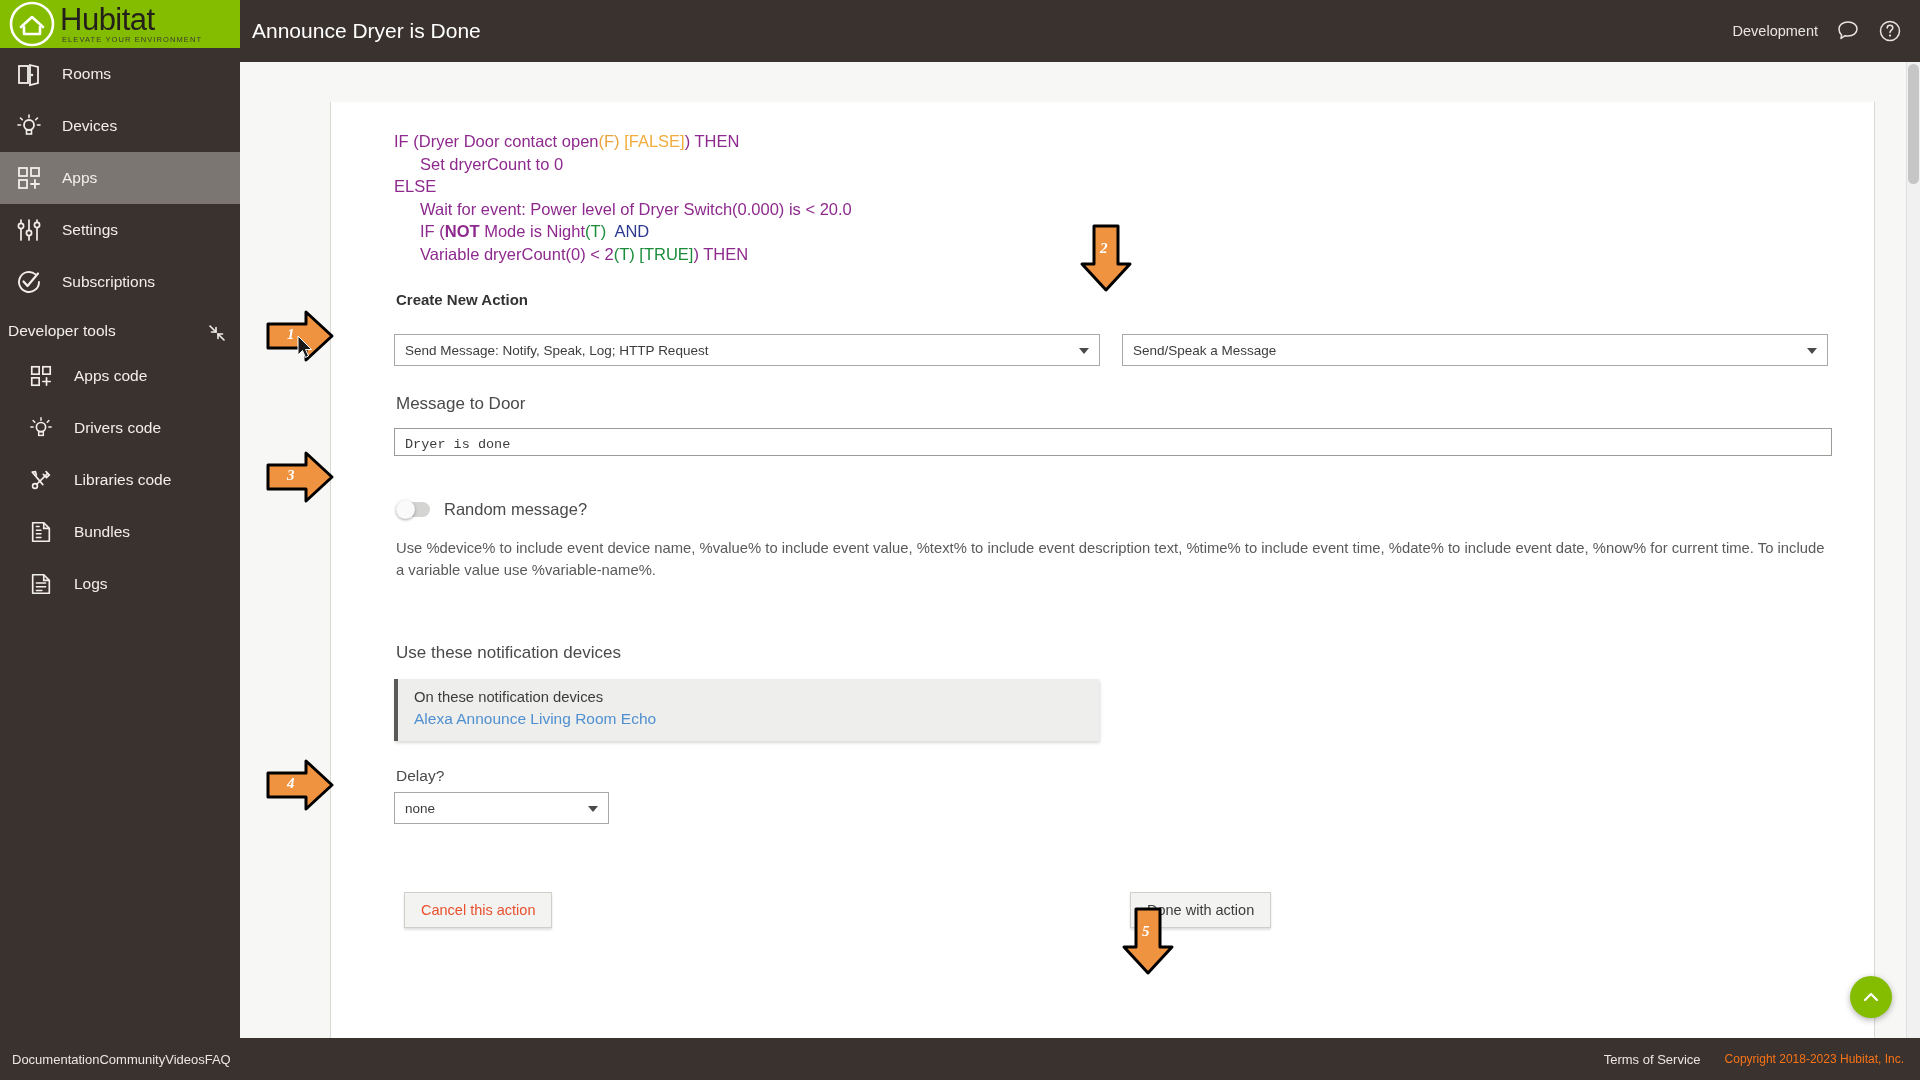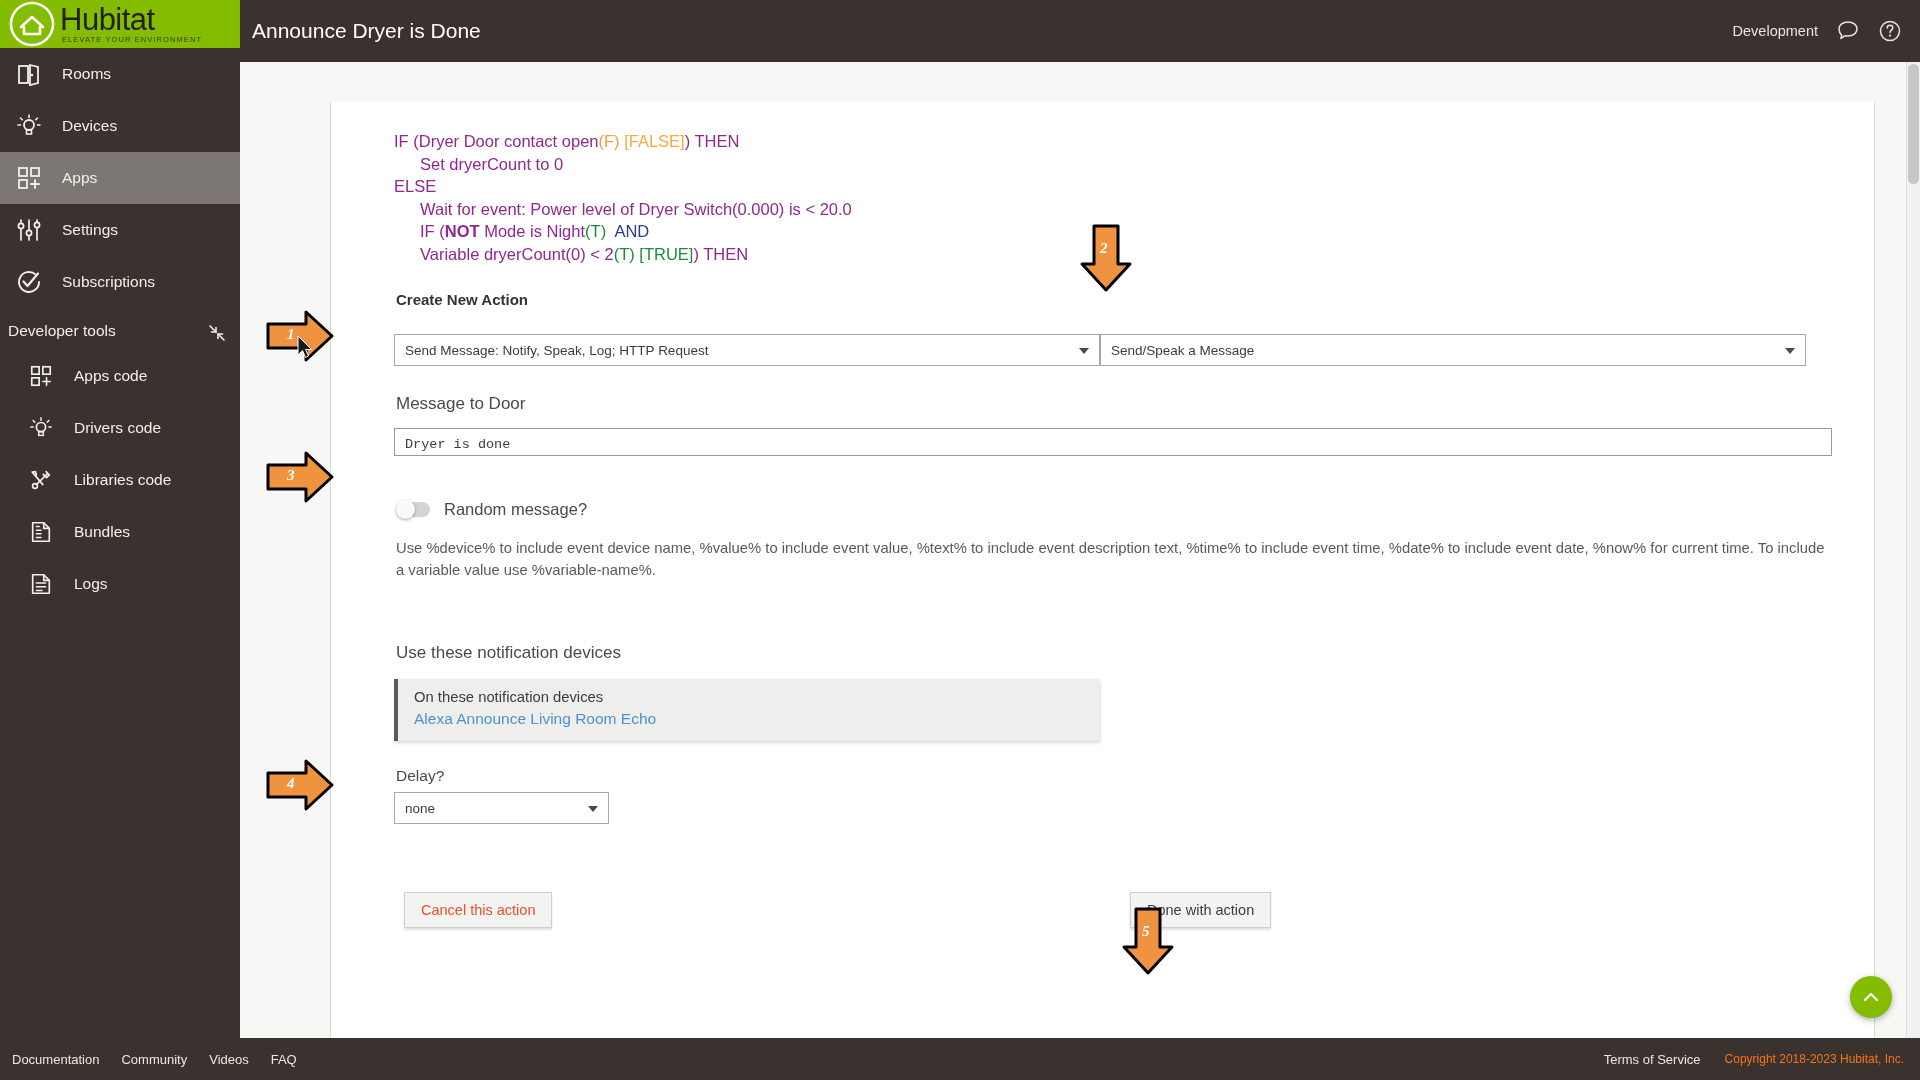--- a/index.html
+++ b/index.html
@@ -113,21 +113,21 @@
   .orangeb { color: #f0ad3c; }
   .green { color: #1a8c3a; }
   .bold { font-weight: bold; }
   .navyblue { color: #2b3a8f; }
 
   #create-new-action {
     font-size: 15px; font-weight: bold; color: #333;
     margin: 26px 0 26px 2px;
   }
 
-  .select-row { display: flex; margin-bottom: 28px; }
+  .select-row { display: flex; gap: 22px; margin-bottom: 28px; }
   .hbselect {
     position: relative;
     height: 32px;
     border: 1px solid #aaa8a4;
     background: #fff;
     display: flex; align-items: center;
     padding: 0 26px 0 10px;
     font-size: 13.5px; color: #3c3c3c;
     cursor: pointer;
   }
@@ -226,21 +226,21 @@
   }
 
   
   #footer {
     position: absolute; left: 0; bottom: 0;
     width: 1920px; height: 42px;
     background: #3a322e;
     display: flex; align-items: center;
     z-index: 7;
   }
-  #footer-left { display: flex; gap: 22px; padding-left: 12px; }
+  #footer-left { display: flex; padding-left: 12px; }
   #footer-right { margin-left: auto; display: flex; gap: 24px; padding-right: 16px; }
   .footer-link { color: #eae7e1; font-size: 13px; cursor: pointer; }
   .footer-static { color: #f97316; font-size: 12px; }
 
   
   #scroll-top-fab {
     position: absolute; right: 28px; bottom: 62px;
     width: 42px; height: 42px; border-radius: 50%;
     background: #84bd00;
     display: flex; align-items: center; justify-content: center;

